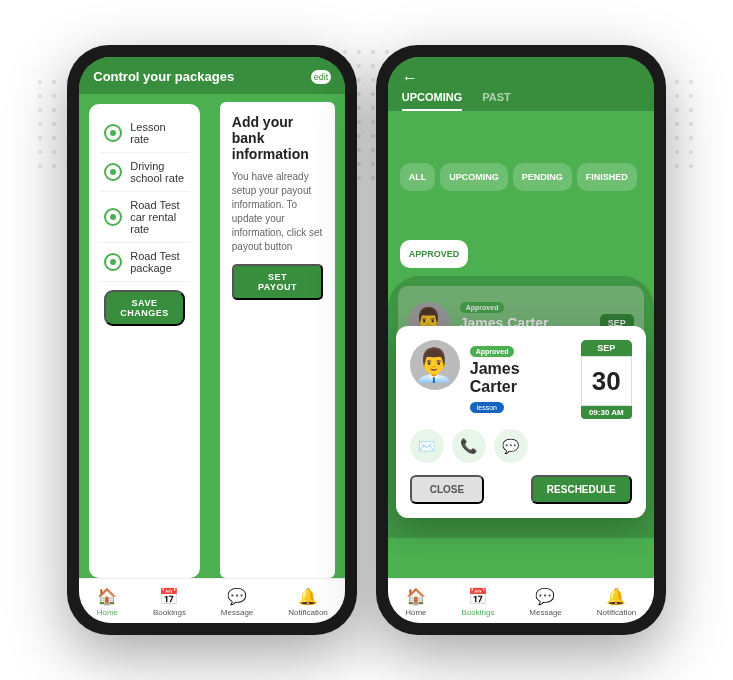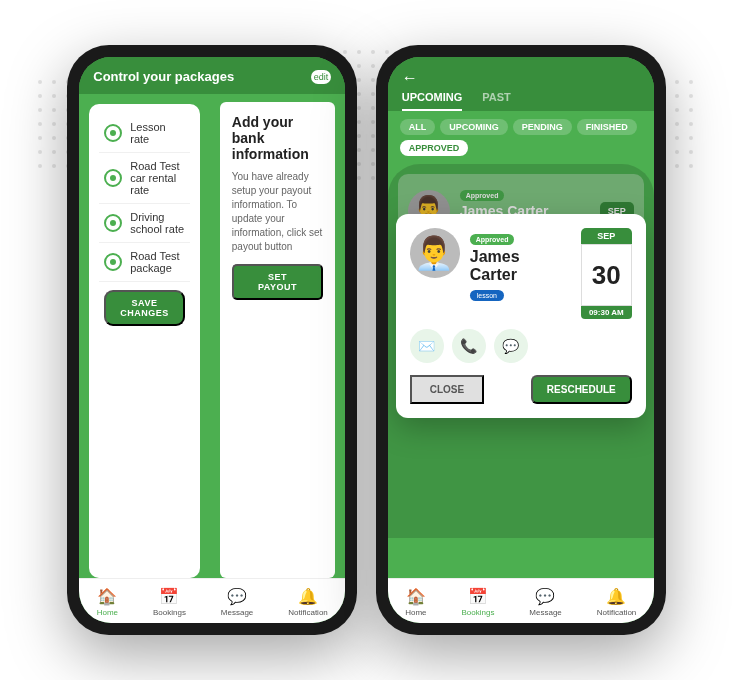--- a/index.html
+++ b/index.html
@@ -256,24 +256,25 @@
     .filter-bar {
       background: #4caf50;
       display: flex;
       flex-wrap: wrap;
       gap: 5px;
       padding: 8px 12px;
     }
     .filter-chip {
       font-size: 9px;
       font-weight: 600;
-      padding: 3px 9px;
+      padding: 9px 9px;
       border-radius: 10px;
       background: rgba(255,255,255,0.2);
       color: #fff;
+      margin-top: 44px;
     }
     .filter-chip.active {
       background: #fff;
       color: #388e3c;
     }
 
     .phone2-content {
       flex: 1;
       padding: 10px;
       overflow: hidden;
@@ -400,21 +401,21 @@
       font-weight: 700;
       padding: 3px 8px;
       border-radius: 5px 5px 0 0;
     }
     .popup-date-num {
       background: #fff;
       border: 1px solid #ddd;
       color: #222;
       font-size: 26px;
       font-weight: 900;
-      padding: 17px 10px;
+      padding: 11px 10px;
       line-height: 1;
     }
     .popup-time {
       background: #388e3c;
       color: #fff;
       font-size: 8px;
       font-weight: 600;
       padding: 2px 4px;
       border-radius: 0 0 4px 4px;
       text-align: center;
@@ -440,21 +441,21 @@
       display: flex;
       justify-content: space-between;
       align-items: center;
     }
     .close-btn {
       background: #e0e0e0;
       color: #555;
       font-size: 10px;
       font-weight: 700;
       padding: 7px 18px;
-      border-radius: 0;
+      border-radius: 6px;
     }
     .reschedule-btn {
       background: #388e3c;
       color: #fff;
       font-size: 10px;
       font-weight: 700;
       padding: 7px 14px;
       border-radius: 6px;
     }
 
@@ -598,25 +599,25 @@
       </div>
 
       <div class="phone1-content">
         <div class="packages-section">
           <div class="package-item">
             <div class="package-icon"></div>
             <span class="package-label">Lesson rate</span>
           </div>
           <div class="package-item">
             <div class="package-icon"></div>
-            <span class="package-label">Road Test car rental rate</span>
+            <span class="package-label">Driving school rate</span>
           </div>
           <div class="package-item">
             <div class="package-icon"></div>
-            <span class="package-label">Driving school rate</span>
+            <span class="package-label">Road Test car rental rate</span>
           </div>
           <div class="package-item">
             <div class="package-icon"></div>
             <span class="package-label">Road Test package</span>
           </div>
           <div class="save-btn-wrap">
             <button class="save-btn">SAVE CHANGES</button>
           </div>
         </div>
 

